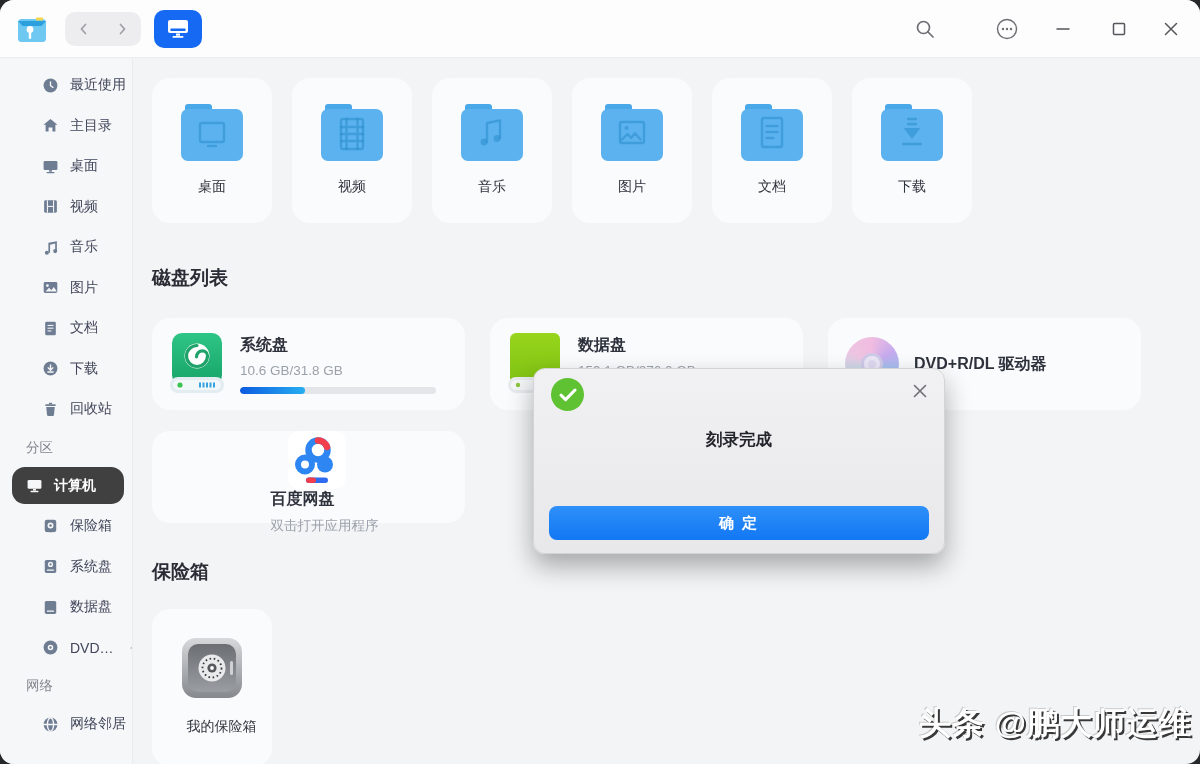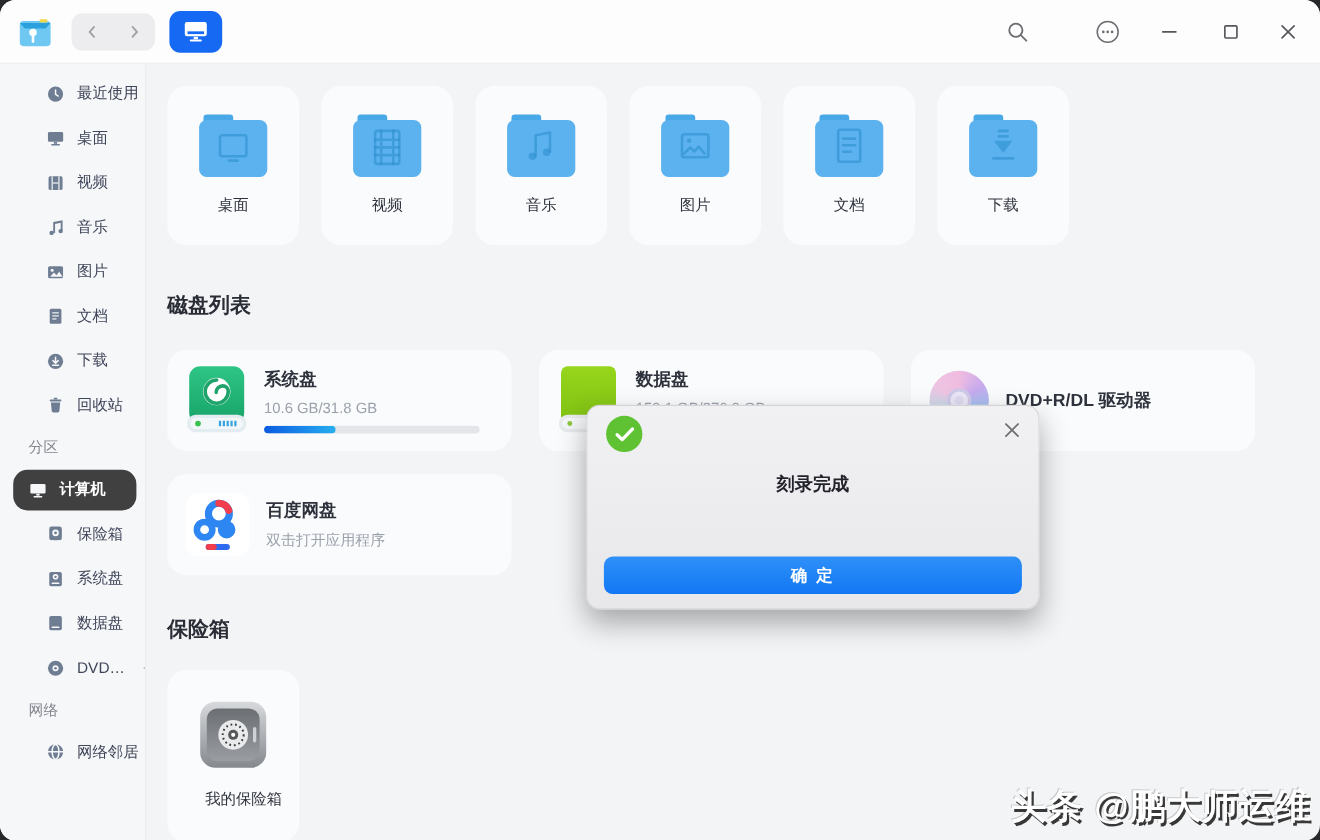--- a/index.html
+++ b/index.html
@@ -55,21 +55,21 @@
   .disk-name { font-size:16px; font-weight:bold; color:#2e323c; }
   .disk-usage { font-size:13.5px; color:#9ba1ab; margin-top:7px; }
   .progress { width:196px; height:7px; background:#e4e5e8; border-radius:4px; margin-top:9px; overflow:hidden; }
   .progress-fill { height:100%; border-radius:4px; background:linear-gradient(90deg,#0b5be0,#27aef0); }
 
   .dvd-disc { width:54px; height:54px; border-radius:50%; position:relative; flex:none;
     background:conic-gradient(#f0bce0,#c5aaee,#98c9ef,#e5b6e6,#bfe2ec,#eec4e2,#f0bce0); }
   .dvd-disc::after { content:""; position:absolute; inset:19px; border-radius:50%;
     background:#ded9f0; box-shadow:0 0 0 3px #cfc9e8, inset 0 0 0 4px #eae6f6; }
 
-  .app-card { width:313px; margin-top:21px; }
+  .app-card { width:313px; margin-top:21px;flex-direction:column; }
   .t-vault { margin-top:36px; }
   .vault-card { width:120px; height:157px; background:#fafbfc; border-radius:18px; margin-top:24px;
     display:flex; flex-direction:column; align-items:center; cursor:default; }
   .vault-card svg { margin-top:27px; }
   .vault-label { margin-top:18px; font-size:14px; color:#2f333d;margin-left:19px; }
 
   
   .dialog { position:absolute; left:533px; top:368px; width:412px; height:186px; z-index:10;
     background:linear-gradient(180deg,#f1f1f3,#e8e8ea); border:1px solid #d4d4d7; border-radius:12px;
     box-shadow:0 12px 26px rgba(0,0,0,.32); }
@@ -77,21 +77,21 @@
     background:#5ec232; display:flex; align-items:center; justify-content:center; }
   .dlg-close { position:absolute; right:14px; top:12px; width:20px; height:20px;
     display:flex; align-items:center; justify-content:center; cursor:default; }
   .dlg-msg { position:absolute; top:60px; left:0; right:0; text-align:center;
     font-size:16.5px; font-weight:bold; color:#23232b; }
   .dlg-btn { position:absolute; left:15px; right:15px; bottom:13px; height:34px; border-radius:8px;
     background:linear-gradient(180deg,#2e90f8,#1277f4); color:#fff; font-size:15px; font-weight:bold;
     display:flex; align-items:center; justify-content:center; letter-spacing:2px; border:none; cursor:default; }
 
   
-  .watermark { position:absolute; right:8px; bottom:8px; z-index:20; font-size:32px; font-weight:bold;
+  .watermark { position:absolute; right:8px; bottom:18px; z-index:20; font-size:32px; font-weight:bold;
     color:#fff; letter-spacing:1px; text-shadow:2px 2px 0 rgba(35,35,35,.9), -1px -1px 0 rgba(35,35,35,.2); }
 </style>
 </head>
 <body>
 
 <div class="window">
 
   <div class="titlebar">
     <svg class="appicon" viewBox="0 0 34 34">
       <rect x="3" y="7" width="28" height="23" rx="3.5" fill="#6fc8f2"></rect>
@@ -154,20 +154,26 @@
   </div>
 
   <div class="sidebar">
 
     <div class="sb-item">
       <svg class="sbic" viewBox="0 0 16 16">
           <circle cx="8" cy="8" r="6.5"></circle>
           <path class="whts" d="M8 4.6v3.6l2.3 1.5"></path>
         </svg>
       <span>最近使用</span>
+    </div>
+    <div class="sb-item">
+      <svg class="sbic" viewBox="0 0 16 16">
+          <path d="M8 1.8 14.6 7.4h-2v6.2H9.8V9.8H6.2v3.8H3.4V7.4h-2Z"></path>
+        </svg>
+      <span>主目录</span>
     </div>
     <div class="sb-item">
       <svg class="sbic" viewBox="0 0 16 16">
           <rect x="1.5" y="2.8" width="13" height="8.4" rx="1.2"></rect>
           <rect x="6.6" y="11.4" width="2.8" height="1.5"></rect>
           <rect x="4.2" y="13.1" width="7.6" height="1.3" rx="0.65"></rect>
         </svg>
       <span>桌面</span>
     </div>
     <div class="sb-item">

